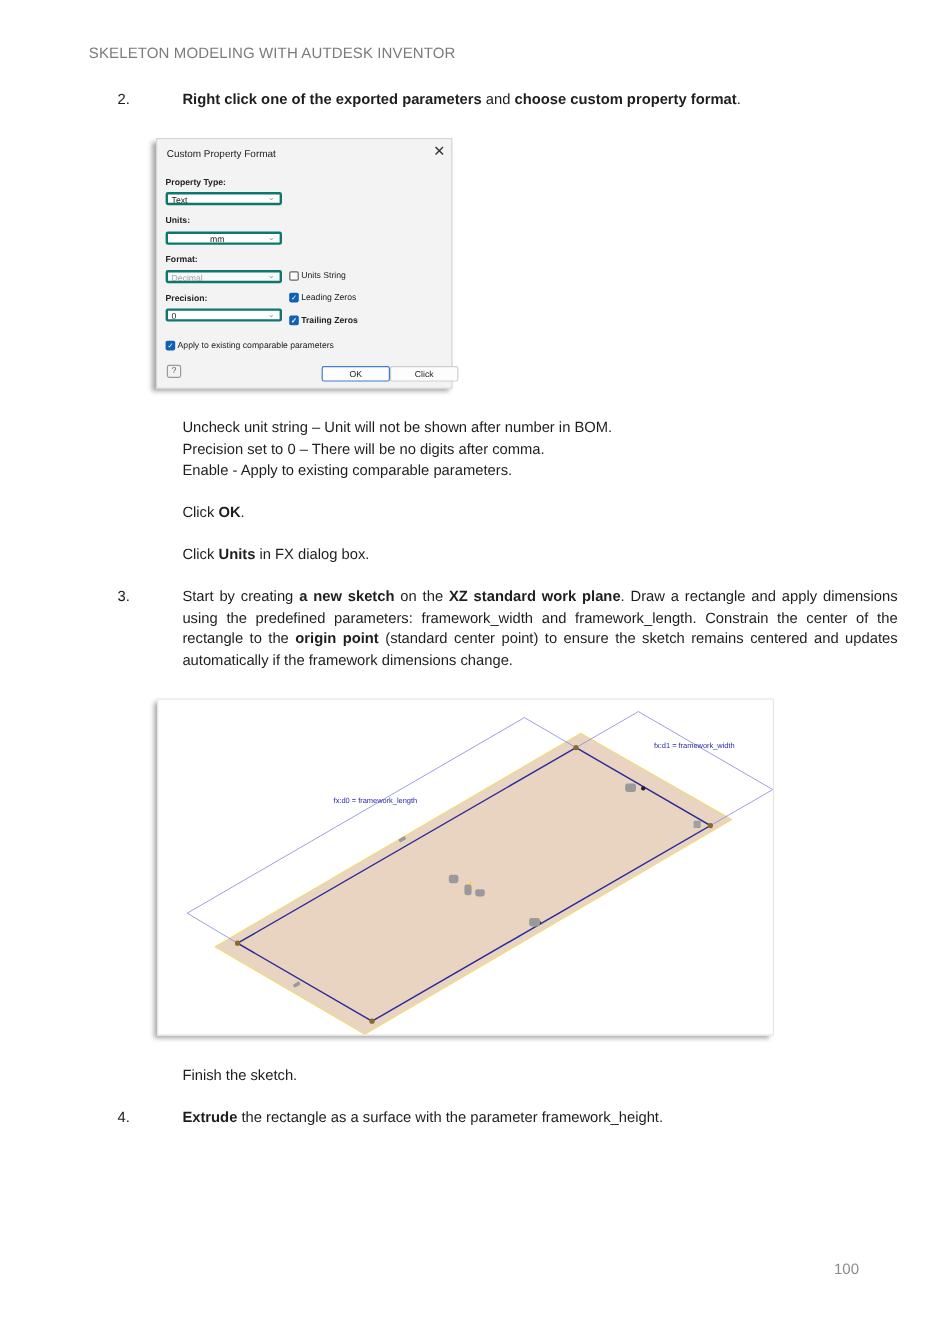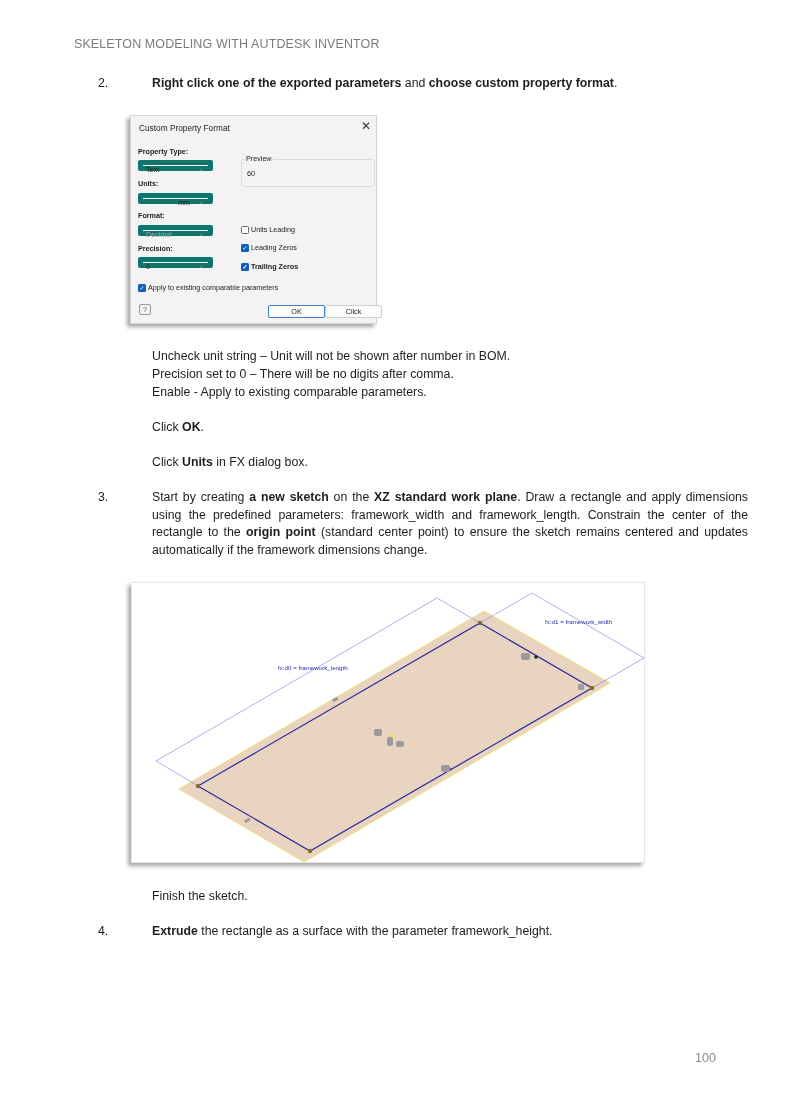--- a/index.html
+++ b/index.html
@@ -22,22 +22,22 @@
   .dlg {
     position: absolute; left: 130px; top: 115px; width: 245px; height: 207px;
     background: #f3f3f3; border: 1px solid #d6d6d6;
     box-shadow: -3px 3px 4px rgba(0,0,0,0.35);
     font-family: "Liberation Sans", sans-serif; font-size: 7.2px; color: #222;
   }
   .dlg .title { position: absolute; left: 8px; top: 7px; font-size: 8.3px; color: #222; }
   .dlg .close { position: absolute; right: 5px; top: 3px; font-size: 12px; color: #333; cursor: pointer; }
   .dlg .lbl { position: absolute; left: 7px; font-weight: bold; }
   .dlg .sel {
-    position: absolute; left: 7px; width: 75px; height: 11px; background: #fff;
-    border: 5px solid #0f766e; border-radius: 2px; box-sizing: border-box;
+    position: absolute; left: 7px; width: 97px; height: 11px; background: #fff;
+    border: 2px solid #0f766e; border-radius: 2px; box-sizing: border-box;
     padding-left: 3px; line-height: 10px;
   }
   .dlg .sel.disabled { color: #a6a6a6; background: #f8f8f8; }
   .dlg .sel .chev { position: absolute; right: 4px; top: -1px; color: #999; font-size: 7px; }
   .dlg .preview {
     position: absolute; left: 110px; top: 43px; width: 132px; height: 26px;
     border: 1px solid #dcdcdc; border-radius: 2px;
   }
   .dlg .preview .plabel { position: absolute; left: 3px; top: -6px; background: #f3f3f3; padding: 0 1px; }
   .dlg .preview .pval { position: absolute; left: 5px; top: 9px; }
@@ -88,24 +88,20 @@
 <div class="dlg">
   <div class="title">Custom Property Format</div>
   <div class="close">✕</div>
 
   <div class="lbl" style="top:31px;">Property Type:</div>
   <div class="sel" style="top:44px;">
     <span>Text</span>
     <span class="chev">⌄</span>
   </div>
 
-  <div class="preview">
-    <span class="plabel">Preview</span>
-    <span class="pval">60</span>
-  </div>
 
   <div class="lbl" style="top:63px;">Units:</div>
   <div class="sel" style="top:77px;padding-left:35px;">
     <span>mm</span>
     <span class="chev">⌄</span>
   </div>
 
   <div class="lbl" style="top:95px;">Format:</div>
   <div class="sel disabled" style="top:109px;">
     <span>Decimal</span>
@@ -113,21 +109,21 @@
   </div>
 
   <div class="lbl" style="top:128px;">Precision:</div>
   <div class="sel" style="top:141px;">
     <span>0</span>
     <span class="chev">⌄</span>
   </div>
 
   <div class="chk" style="left:110px; top:109px;">
     <span class="box off"></span>
-    <span>Units Leading</span>
+    <span>Units String</span>
   </div>
   <div class="chk" style="left:110px; top:127px;">
     <span class="box on">✓</span>
     <span>Leading Zeros</span>
   </div>
   <div class="chk" style="left:110px; top:146px;font-weight:bold;">
     <span class="box on">✓</span>
     <span>Trailing Zeros</span>
   </div>
   <div class="chk" style="left:7px; top:167px;">

